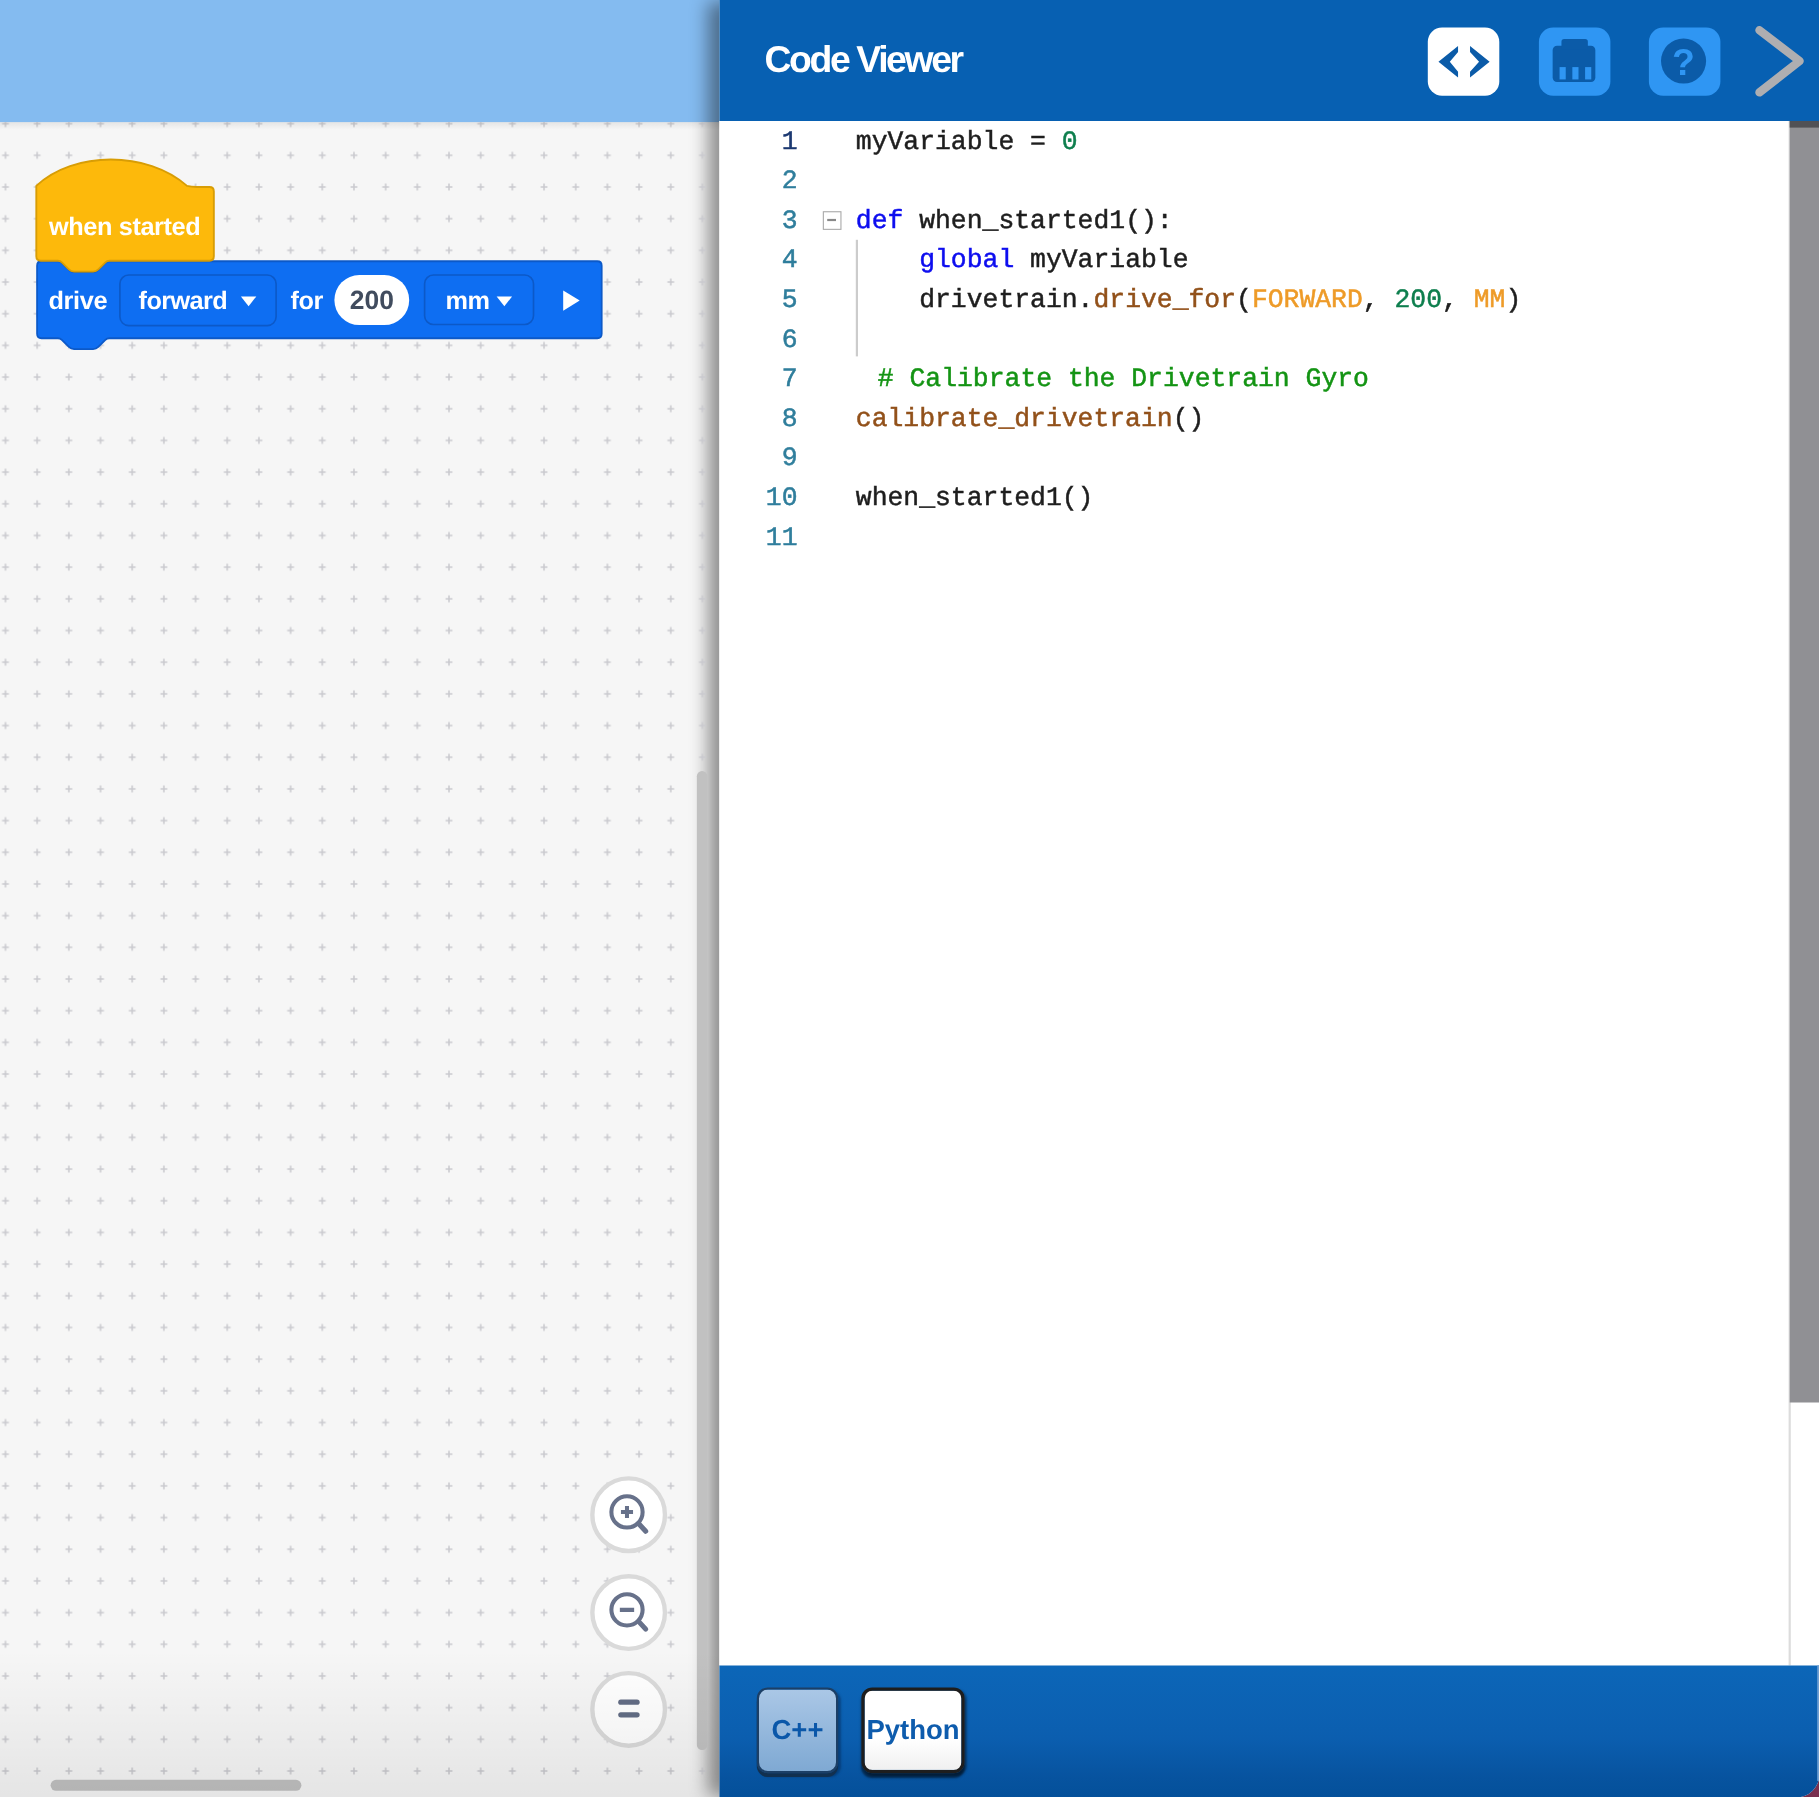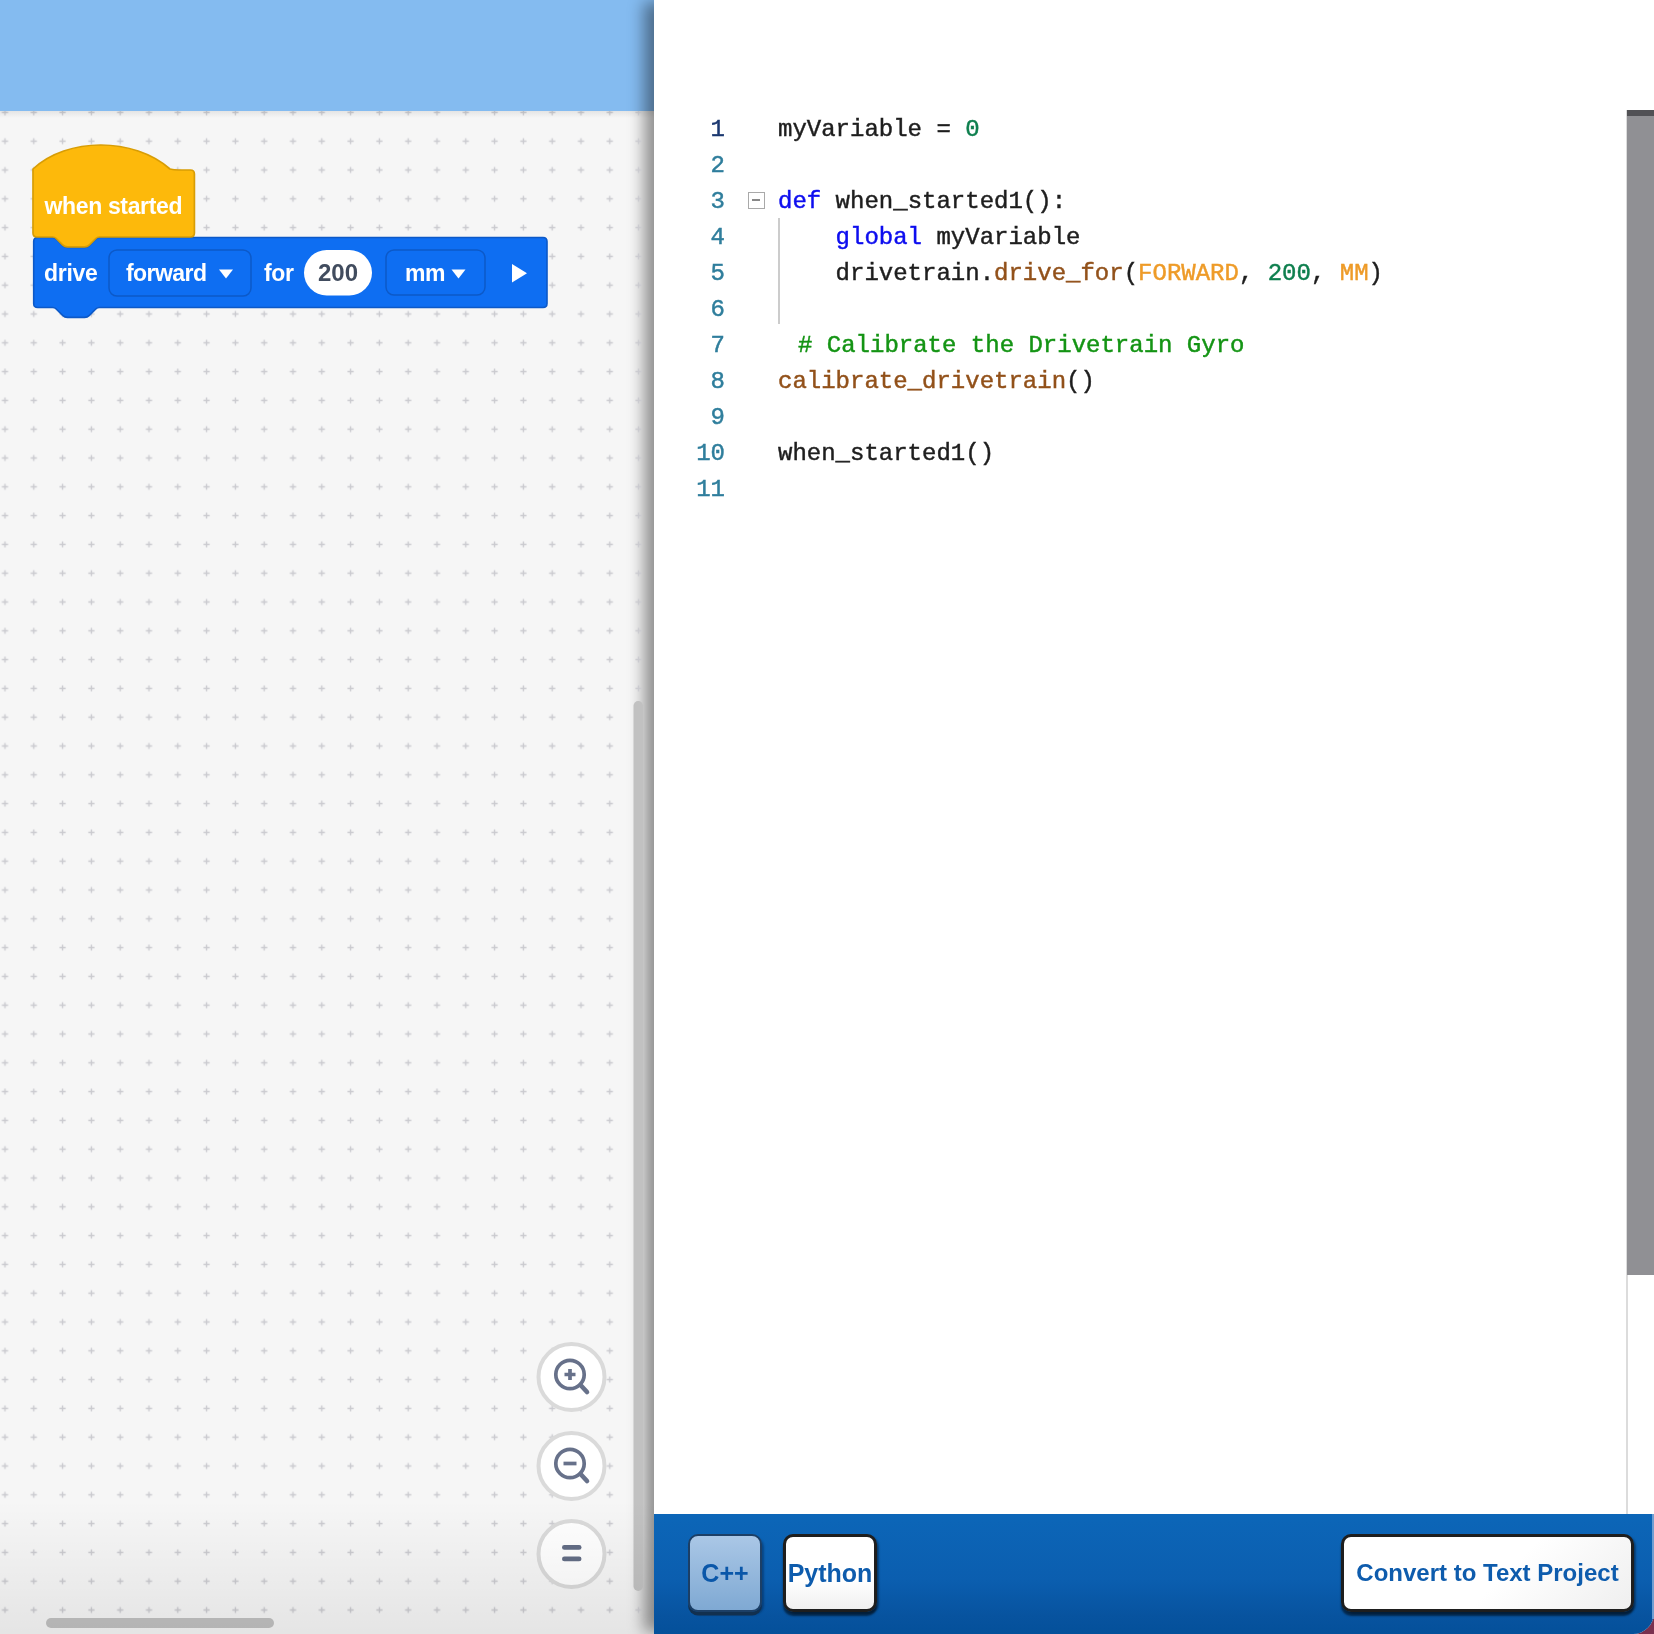--- a/index.html
+++ b/index.html
@@ -115,19 +115,46 @@
 <span class="cm"># Calibrate the Drivetrain Gyro</span>
 <span class="fn">calibrate_drivetrain</span>()
 
 when_started1()</pre>
     <div id="iguide"></div>
     <div id="foldbox"></div>
     <div id="vline"></div>
       <div id="vstrip"></div>
     <div id="vstripcap"></div>
   </div>
+  <div id="rheader">
+    <div id="rtitle">Code Viewer</div>
+    <div class="icbtn" id="icb1"></div>
+    <div class="icbtn" id="icb2"></div>
+    <div class="icbtn" id="icb3"></div>
+    <svg style="position:absolute;left:0;top:0" width="1000" height="110" viewBox="0 0 1000 110">
+
+      <g fill="#0B5BA8">
+        <path d="M 671.5,41.9 L 653.7,56.2 L 671.5,70.5 L 671.5,65.3 L 664,56.1 L 671.5,47.2 Z"></path>
+        <path d="M 682.4,41.9 L 700.2,56.2 L 682.4,70.5 L 682.4,65.3 L 690.6,56.1 L 682.4,47.2 Z"></path>
+      </g>
+
+      <g fill="#0B5BA8">
+        <path d="M 761.5,41.5 h 30.8 a4,4 0 0 1 4,4 v 25 a4,4 0 0 1 -4,4 h -30.8 a4,4 0 0 1 -4,-4 v -25 a4,4 0 0 1 4,-4 Z"></path>
+        <path d="M 768,35.5 h 19 a2.5,2.5 0 0 1 2.5,2.5 v 7 h -24 v -7 a2.5,2.5 0 0 1 2.5,-2.5 Z"></path>
+      </g>
+      <g fill="#2F96F3">
+        <rect x="763.8" y="61" width="5.6" height="11.2"></rect>
+        <rect x="775.4" y="61" width="5.6" height="11.2"></rect>
+        <rect x="787" y="61" width="5.6" height="11.2"></rect>
+      </g>
+
+      <circle cx="876.5" cy="55.5" r="20.5" fill="#0B5BA8"></circle>
+      <text x="876.5" y="68" font-size="34" font-weight="bold" fill="#2F96F3" text-anchor="middle" font-family="Liberation Sans">?</text>
+
+      <path d="M 945.5,27.5 L 982,55.5 L 945.5,84" stroke="#AEAEB1" stroke-width="7.6" fill="none" stroke-linecap="round" stroke-linejoin="round"></path>
+    </svg>
+  </div>
   <div id="rfooter">
     <div class="fbtn" id="btncpp">C++</div>
     <div class="fbtn" id="btnpy">Python</div>
-    <div class="fbtn" id="btnconv">Convert to Text Project</div>
     <div style="position:absolute; right:0; top:0; width:2.5px; height:105px; background:#6F9FD2;"></div>
   </div>
 </div>
 
 </body></html>

